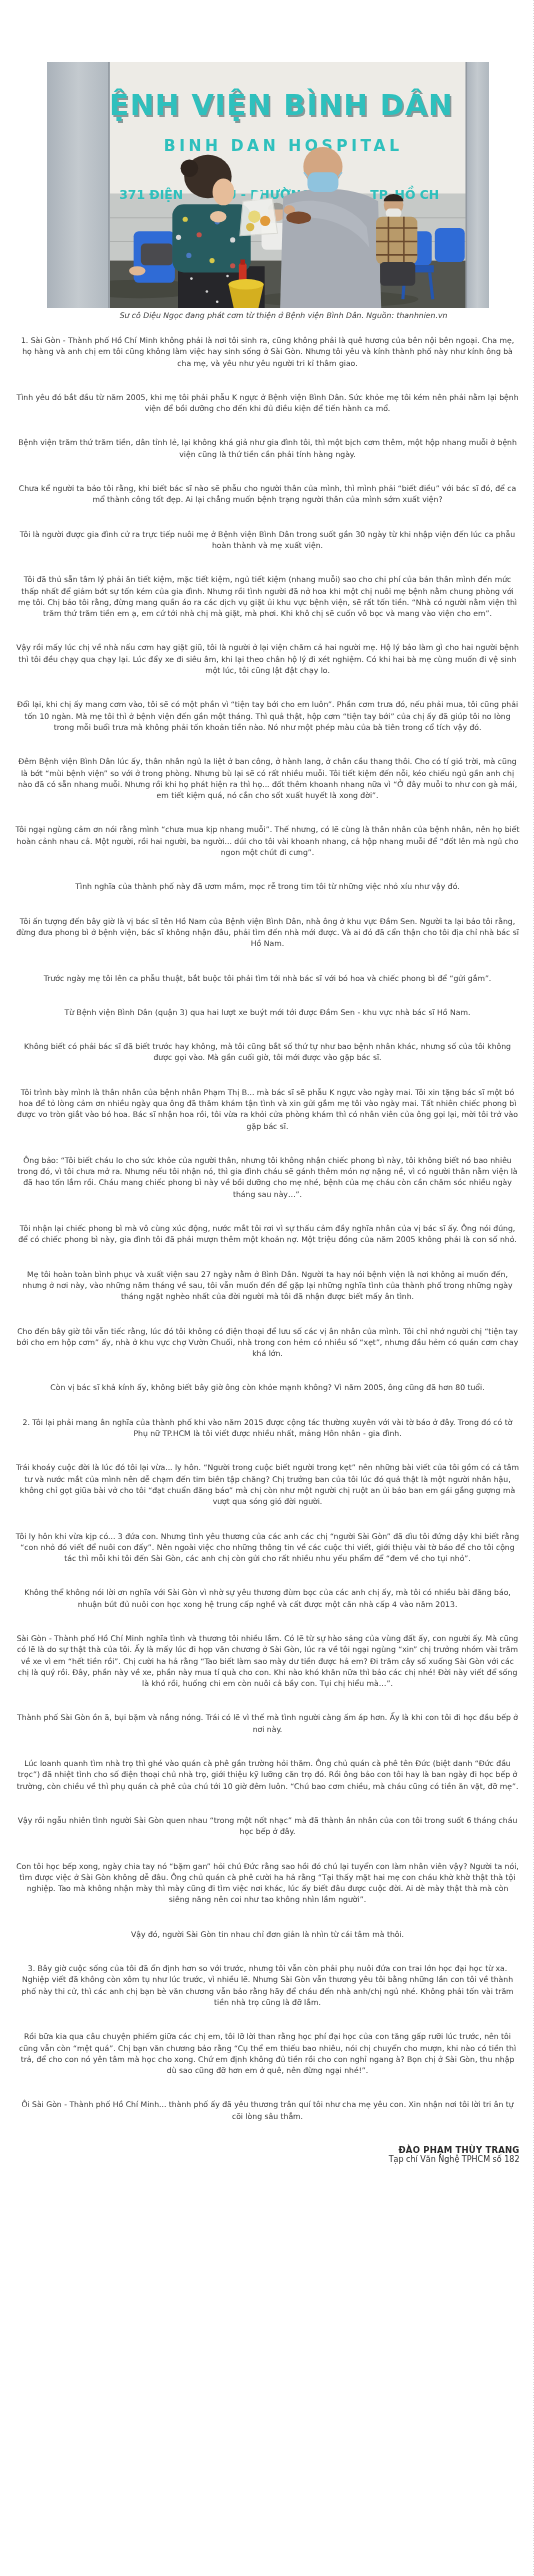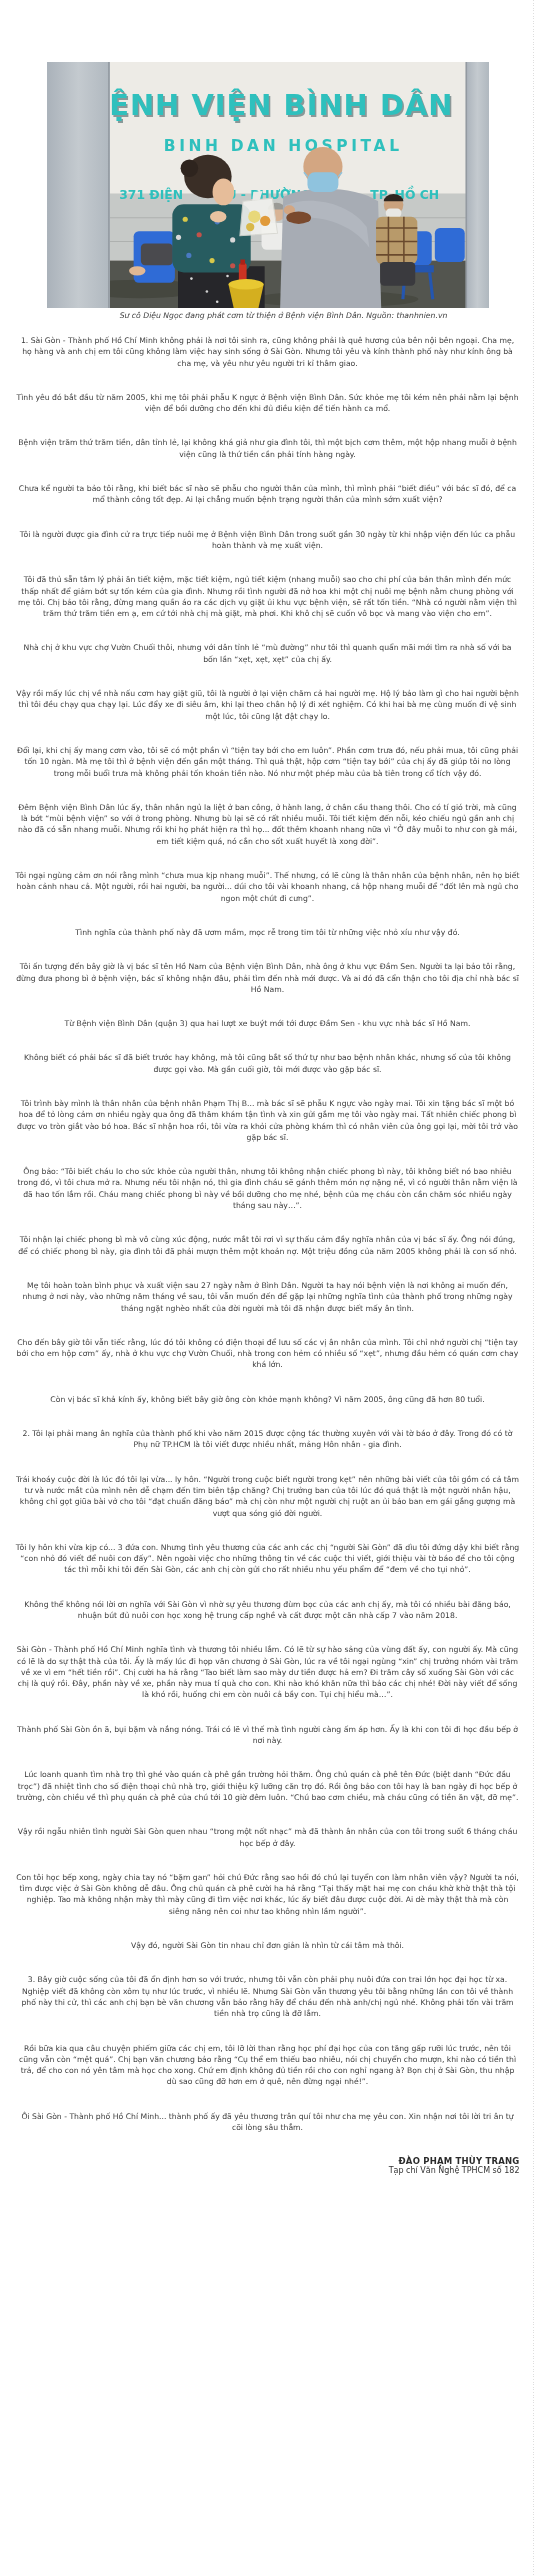--- a/index.html
+++ b/index.html
@@ -143,39 +143,39 @@
 
   <div class="article">
     <div>
 
     <p>1. Sài Gòn - Thành phố Hồ Chí Minh không phải là nơi tôi sinh ra, cũng không phải là quê hương của bên nội bên ngoại. Cha mẹ, họ hàng và anh chị em tôi cũng không làm việc hay sinh sống ở Sài Gòn. Nhưng tôi yêu và kính thành phố này như kính ông bà cha mẹ, và yêu như yêu người tri kỉ thâm giao.</p>
         <p>Tình yêu đó bắt đầu từ năm 2005, khi mẹ tôi phải phẫu K ngực ở Bệnh viện Bình Dân. Sức khỏe mẹ tôi kém nên phải nằm lại bệnh viện để bồi dưỡng cho đến khi đủ điều kiện để tiến hành ca mổ.</p>
         <p>Bệnh viện trăm thứ trăm tiền, dân tỉnh lẻ, lại không khá giả như gia đình tôi, thì một bịch cơm thêm, một hộp nhang muỗi ở bệnh viện cũng là thứ tiền cần phải tính hàng ngày.</p>
         <p>Chưa kể người ta bảo tôi rằng, khi biết bác sĩ nào sẽ phẫu cho người thân của mình, thì mình phải “biết điều” với bác sĩ đó, để ca mổ thành công tốt đẹp. Ai lại chẳng muốn bệnh trạng người thân của mình sớm xuất viện?</p>
         <p>Tôi là người được gia đình cử ra trực tiếp nuôi mẹ ở Bệnh viện Bình Dân trong suốt gần 30 ngày từ khi nhập viện đến lúc ca phẫu hoàn thành và mẹ xuất viện.</p>
         <p>Tôi đã thủ sẵn tâm lý phải ăn tiết kiệm, mặc tiết kiệm, ngủ tiết kiệm (nhang muỗi) sao cho chi phí của bản thân mình đến mức thấp nhất để giảm bớt sự tốn kém của gia đình. Nhưng rồi tình người đã nở hoa khi một chị nuôi mẹ bệnh nằm chung phòng với mẹ tôi. Chị bảo tôi rằng, đừng mang quần áo ra các dịch vụ giặt ủi khu vực bệnh viện, sẽ rất tốn tiền. “Nhà có người nằm viện thì trăm thứ trăm tiền em ạ, em cứ tới nhà chị mà giặt, mà phơi. Khi khô chị sẽ cuốn vô bọc và mang vào viện cho em”.</p>
-        <p>Nhà chị ở khu vực chợ Vườn Chuối thôi, nhưng với dân tỉnh lẻ “mù đường” như tôi thì quanh quẩn mãi mới tìm ra nhà số với ba bốn lần “xẹt, xẹt, xẹt” của chị ấy.</p>
         <p>Vậy rồi mấy lúc chị về nhà nấu cơm hay giặt giũ, tôi là người ở lại viện chăm cả hai người mẹ. Hộ lý bảo làm gì cho hai người bệnh thì tôi đều chạy qua chạy lại. Lúc đẩy xe đi siêu âm, khi lại theo chân hộ lý đi xét nghiệm. Có khi hai bà mẹ cùng muốn đi vệ sinh một lúc, tôi cũng lật đật chạy lo.</p>
         <p>Đổi lại, khi chị ấy mang cơm vào, tôi sẽ có một phần vì “tiện tay bới cho em luôn”. Phần cơm trưa đó, nếu phải mua, tôi cũng phải tốn 10 ngàn. Mà mẹ tôi thì ở bệnh viện đến gần một tháng. Thì quả thật, hộp cơm “tiện tay bới” của chị ấy đã giúp tôi no lòng trong mỗi buổi trưa mà không phải tốn khoản tiền nào. Nó như một phép màu của bà tiên trong cổ tích vậy đó.</p>
         <p>Đêm Bệnh viện Bình Dân lúc ấy, thân nhân ngủ la liệt ở ban công, ở hành lang, ở chân cầu thang thôi. Cho có tí gió trời, mà cũng là bớt “mùi bệnh viện” so với ở trong phòng. Nhưng bù lại sẽ có rất nhiều muỗi. Tôi tiết kiệm đến nỗi, kéo chiếu ngủ gần anh chị nào đã có sẵn nhang muỗi. Nhưng rồi khi họ phát hiện ra thì họ... đốt thêm khoanh nhang nữa vì “Ở đây muỗi to như con gà mái, em tiết kiệm quá, nó cắn cho sốt xuất huyết là xong đời”.</p>
         <p>Tôi ngại ngùng cảm ơn nói rằng mình “chưa mua kịp nhang muỗi”. Thế nhưng, có lẽ cùng là thân nhân của bệnh nhân, nên họ biết hoàn cảnh nhau cả. Một người, rồi hai người, ba người... dúi cho tôi vài khoanh nhang, cả hộp nhang muỗi để “đốt lên mà ngủ cho ngon một chút đi cưng”.</p>
         <p>Tình nghĩa của thành phố này đã ươm mầm, mọc rễ trong tim tôi từ những việc nhỏ xíu như vậy đó.</p>
         <p>Tôi ấn tượng đến bây giờ là vị bác sĩ tên Hồ Nam của Bệnh viện Bình Dân, nhà ông ở khu vực Đầm Sen. Người ta lại bảo tôi rằng, đừng đưa phong bì ở bệnh viện, bác sĩ không nhận đâu, phải tìm đến nhà mới được. Và ai đó đã cẩn thận cho tôi địa chỉ nhà bác sĩ Hồ Nam.</p>
+        <p>Trước ngày mẹ tôi lên ca phẫu thuật, bắt buộc tôi phải tìm tới nhà bác sĩ với bó hoa và chiếc phong bì để “gửi gắm”.</p>
         <p>Từ Bệnh viện Bình Dân (quận 3) qua hai lượt xe buýt mới tới được Đầm Sen - khu vực nhà bác sĩ Hồ Nam.</p>
         <p>Không biết có phải bác sĩ đã biết trước hay không, mà tôi cũng bắt số thứ tự như bao bệnh nhân khác, nhưng số của tôi không được gọi vào. Mà gần cuối giờ, tôi mới được vào gặp bác sĩ.</p>
         <p>Tôi trình bày mình là thân nhân của bệnh nhân Phạm Thị B... mà bác sĩ sẽ phẫu K ngực vào ngày mai. Tôi xin tặng bác sĩ một bó hoa để tỏ lòng cảm ơn nhiều ngày qua ông đã thăm khám tận tình và xin gửi gắm mẹ tôi vào ngày mai. Tất nhiên chiếc phong bì được vo tròn giắt vào bó hoa. Bác sĩ nhận hoa rồi, tôi vừa ra khỏi cửa phòng khám thì có nhân viên của ông gọi lại, mời tôi trở vào gặp bác sĩ.</p>
         <p>Ông bảo: “Tôi biết cháu lo cho sức khỏe của người thân, nhưng tôi không nhận chiếc phong bì này, tôi không biết nó bao nhiêu trong đó, vì tôi chưa mở ra. Nhưng nếu tôi nhận nó, thì gia đình cháu sẽ gánh thêm món nợ nặng nề, vì có người thân nằm viện là đã hao tốn lắm rồi. Cháu mang chiếc phong bì này về bồi dưỡng cho mẹ nhé, bệnh của mẹ cháu còn cần chăm sóc nhiều ngày tháng sau này…”.</p>
         <p>Tôi nhận lại chiếc phong bì mà vô cùng xúc động, nước mắt tôi rơi vì sự thấu cảm đầy nghĩa nhân của vị bác sĩ ấy. Ông nói đúng, để có chiếc phong bì này, gia đình tôi đã phải mượn thêm một khoản nợ. Một triệu đồng của năm 2005 không phải là con số nhỏ.</p>
         <p>Mẹ tôi hoàn toàn bình phục và xuất viện sau 27 ngày nằm ở Bình Dân. Người ta hay nói bệnh viện là nơi không ai muốn đến, nhưng ở nơi này, vào những năm tháng về sau, tôi vẫn muốn đến để gặp lại những nghĩa tình của thành phố trong những ngày tháng ngặt nghèo nhất của đời người mà tôi đã nhận được biết mấy ân tình.</p>
         <p>Cho đến bây giờ tôi vẫn tiếc rằng, lúc đó tôi không có điện thoại để lưu số các vị ân nhân của mình. Tôi chỉ nhớ người chị “tiện tay bới cho em hộp cơm” ấy, nhà ở khu vực chợ Vườn Chuối, nhà trong con hẻm có nhiều số “xẹt”, nhưng đầu hẻm có quán cơm chay khá lớn.</p>
         <p>Còn vị bác sĩ khả kính ấy, không biết bây giờ ông còn khỏe mạnh không? Vì năm 2005, ông cũng đã hơn 80 tuổi.</p>
         <p>2. Tôi lại phải mang ân nghĩa của thành phố khi vào năm 2015 được cộng tác thường xuyên với vài tờ báo ở đây. Trong đó có tờ Phụ nữ TP.HCM là tôi viết được nhiều nhất, mảng Hôn nhân - gia đình.</p>
         <p>Trái khoáy cuộc đời là lúc đó tôi lại vừa... ly hôn. “Người trong cuộc biết người trong kẹt” nên những bài viết của tôi gồm có cả tâm tư và nước mắt của mình nên dễ chạm đến tim biên tập chăng? Chị trưởng ban của tôi lúc đó quả thật là một người nhân hậu, không chỉ gọt giũa bài vở cho tôi “đạt chuẩn đăng báo” mà chị còn như một người chị ruột an ủi bảo ban em gái gắng gượng mà vượt qua sóng gió đời người.</p>
         <p>Tôi ly hôn khi vừa kịp có... 3 đứa con. Nhưng tình yêu thương của các anh các chị “người Sài Gòn” đã dìu tôi đứng dậy khi biết rằng “con nhỏ đó viết để nuôi con đấy”. Nên ngoài việc cho những thông tin về các cuộc thi viết, giới thiệu vài tờ báo để cho tôi cộng tác thì mỗi khi tôi đến Sài Gòn, các anh chị còn gửi cho rất nhiều nhu yếu phẩm để “đem về cho tụi nhỏ”.</p>
-        <p>Không thể không nói lời ơn nghĩa với Sài Gòn vì nhờ sự yêu thương đùm bọc của các anh chị ấy, mà tôi có nhiều bài đăng báo, nhuận bút đủ nuôi con học xong hệ trung cấp nghề và cất được một căn nhà cấp 7 vào năm 2018.</p>
+        <p>Không thể không nói lời ơn nghĩa với Sài Gòn vì nhờ sự yêu thương đùm bọc của các anh chị ấy, mà tôi có nhiều bài đăng báo, nhuận bút đủ nuôi con học xong hệ trung cấp nghề và cất được một căn nhà cấp 4 vào năm 2013.</p>
         <p>Sài Gòn - Thành phố Hồ Chí Minh nghĩa tình và thương tôi nhiều lắm. Có lẽ từ sự hào sảng của vùng đất ấy, con người ấy. Mà cũng có lẽ là do sự thật thà của tôi. Ấy là mấy lúc đi họp văn chương ở Sài Gòn, lúc ra về tôi ngại ngùng “xin” chị trưởng nhóm vài trăm về xe vì em “hết tiền rồi”. Chị cười ha hả rằng “Tao biết làm sao mày dư tiền được hả em? Đi trăm cây số xuống Sài Gòn với các chị là quý rồi. Đây, phần này về xe, phần này mua tí quà cho con. Khi nào khó khăn nữa thì bảo các chị nhé! Đời này viết để sống là khó rồi, huống chi em còn nuôi cả bầy con. Tụi chị hiểu mà…”.</p>
         <p>Thành phố Sài Gòn ồn ã, bụi bặm và nắng nóng. Trái có lẽ vì thế mà tình người càng ấm áp hơn. Ấy là khi con tôi đi học đầu bếp ở nơi này.</p>
         <p>Lúc loanh quanh tìm nhà trọ thì ghé vào quán cà phê gần trường hỏi thăm. Ông chủ quán cà phê tên Đức (biệt danh “Đức đầu trọc”) đã nhiệt tình cho số điện thoại chủ nhà trọ, giới thiệu kỹ lưỡng căn trọ đó. Rồi ông bảo con tôi hay là ban ngày đi học bếp ở trường, còn chiều về thì phụ quán cà phê của chú tới 10 giờ đêm luôn. “Chú bao cơm chiều, mà cháu cũng có tiền ăn vặt, đỡ mẹ”.</p>
         <p>Vậy rồi ngẫu nhiên tình người Sài Gòn quen nhau “trong một nốt nhạc” mà đã thành ân nhân của con tôi trong suốt 6 tháng cháu học bếp ở đây.</p>
         <p>Con tôi học bếp xong, ngày chia tay nó “bặm gan” hỏi chú Đức rằng sao hồi đó chú lại tuyển con làm nhân viên vậy? Người ta nói, tìm được việc ở Sài Gòn không dễ đâu. Ông chủ quán cà phê cười ha hả rằng “Tại thấy mặt hai mẹ con cháu khờ khờ thật thà tội nghiệp. Tao mà không nhận mày thì mày cũng đi tìm việc nơi khác, lúc ấy biết đâu được cuộc đời. Ai dè mày thật thà mà còn siêng năng nên coi như tao không nhìn lầm người”.</p>
         <p>Vậy đó, người Sài Gòn tin nhau chỉ đơn giản là nhìn từ cái tâm mà thôi.</p>
         <p>3. Bây giờ cuộc sống của tôi đã ổn định hơn so với trước, nhưng tôi vẫn còn phải phụ nuôi đứa con trai lớn học đại học từ xa. Nghiệp viết đã không còn xôm tụ như lúc trước, vì nhiều lẽ. Nhưng Sài Gòn vẫn thương yêu tôi bằng những lần con tôi về thành phố này thi cử, thì các anh chị bạn bè văn chương vẫn bảo rằng hãy để cháu đến nhà anh/chị ngủ nhé. Không phải tốn vài trăm tiền nhà trọ cũng là đỡ lắm.</p>
         <p>Rồi bữa kia qua câu chuyện phiếm giữa các chị em, tôi lỡ lời than rằng học phí đại học của con tăng gấp rưỡi lúc trước, nên tôi cũng vẫn còn “mệt quá”. Chị bạn văn chương bảo rằng “Cụ thể em thiếu bao nhiêu, nói chị chuyển cho mượn, khi nào có tiền thì trả, để cho con nó yên tâm mà học cho xong. Chứ em định không đủ tiền rồi cho con nghỉ ngang à? Bọn chị ở Sài Gòn, thu nhập dù sao cũng đỡ hơn em ở quê, nên đừng ngại nhé!”.</p>
         <p>Ôi Sài Gòn - Thành phố Hồ Chí Minh... thành phố ấy đã yêu thương trân quí tôi như cha mẹ yêu con. Xin nhận nơi tôi lời tri ân tự cõi lòng sâu thẳm.</p>
       </div>

